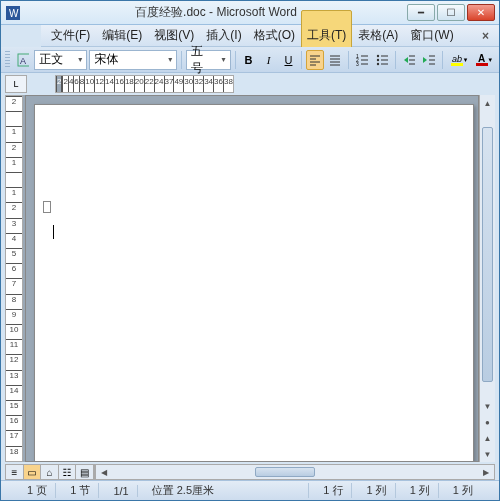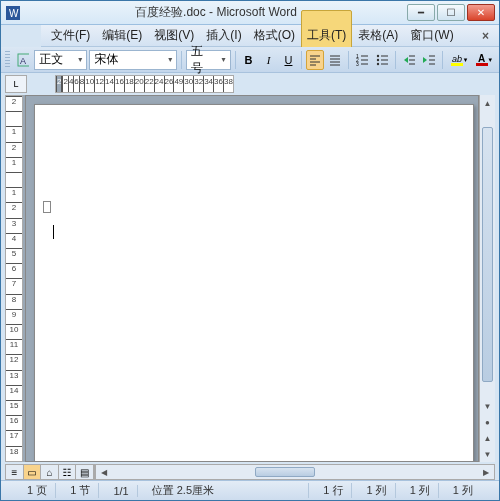--- a/index.html
+++ b/index.html
@@ -192,21 +192,21 @@
         <div class="tick">6</div>
         <div class="tick">8</div>
         <div class="tick">10</div>
         <div class="tick">12</div>
         <div class="tick">14</div>
         <div class="tick">16</div>
         <div class="tick">18</div>
         <div class="tick">20</div>
         <div class="tick">22</div>
         <div class="tick">24</div>
-        <div class="tick">26</div>
+        <div class="tick">37</div>
         <div class="tick">49</div>
         <div class="tick">30</div>
         <div class="tick">32</div>
         <div class="tick">34</div>
         <div class="tick">36</div>
         <div class="tick">38</div>
       </div>
   </div>
 
   <div class="body-area">

